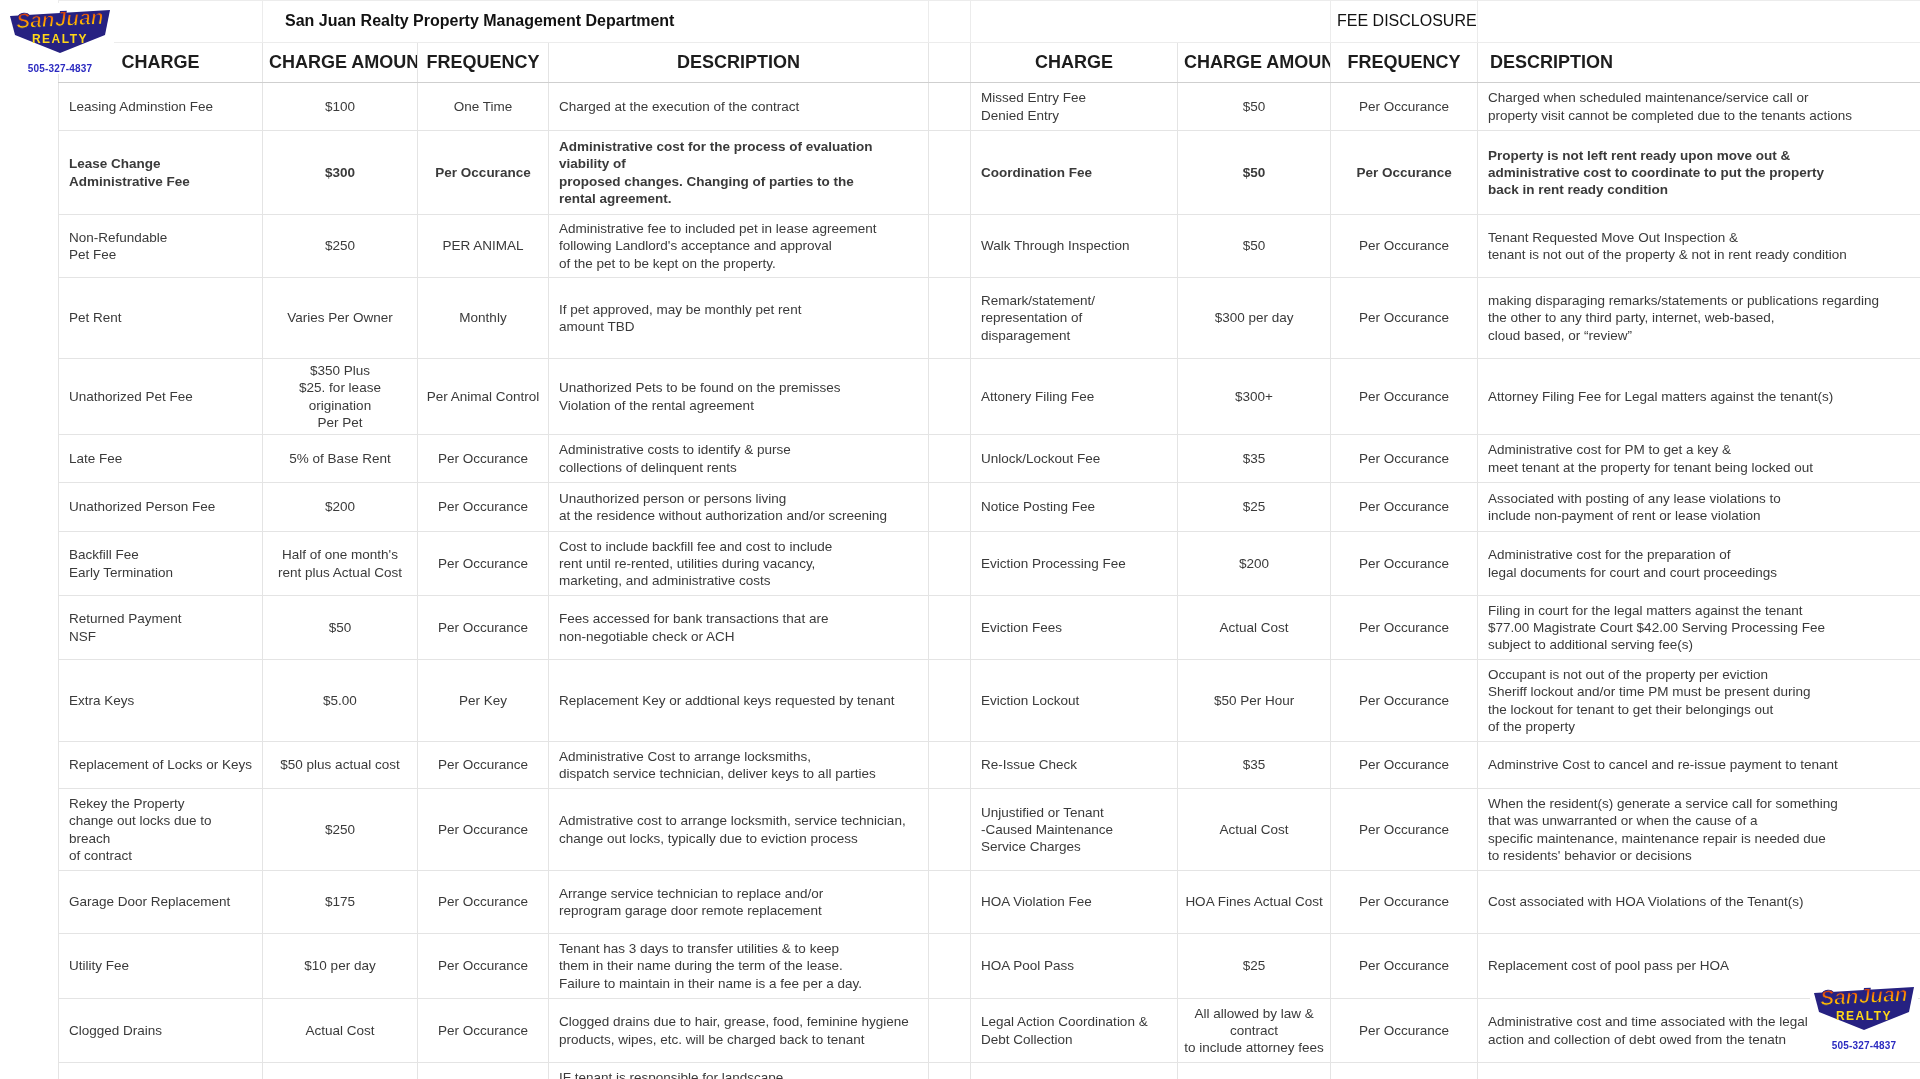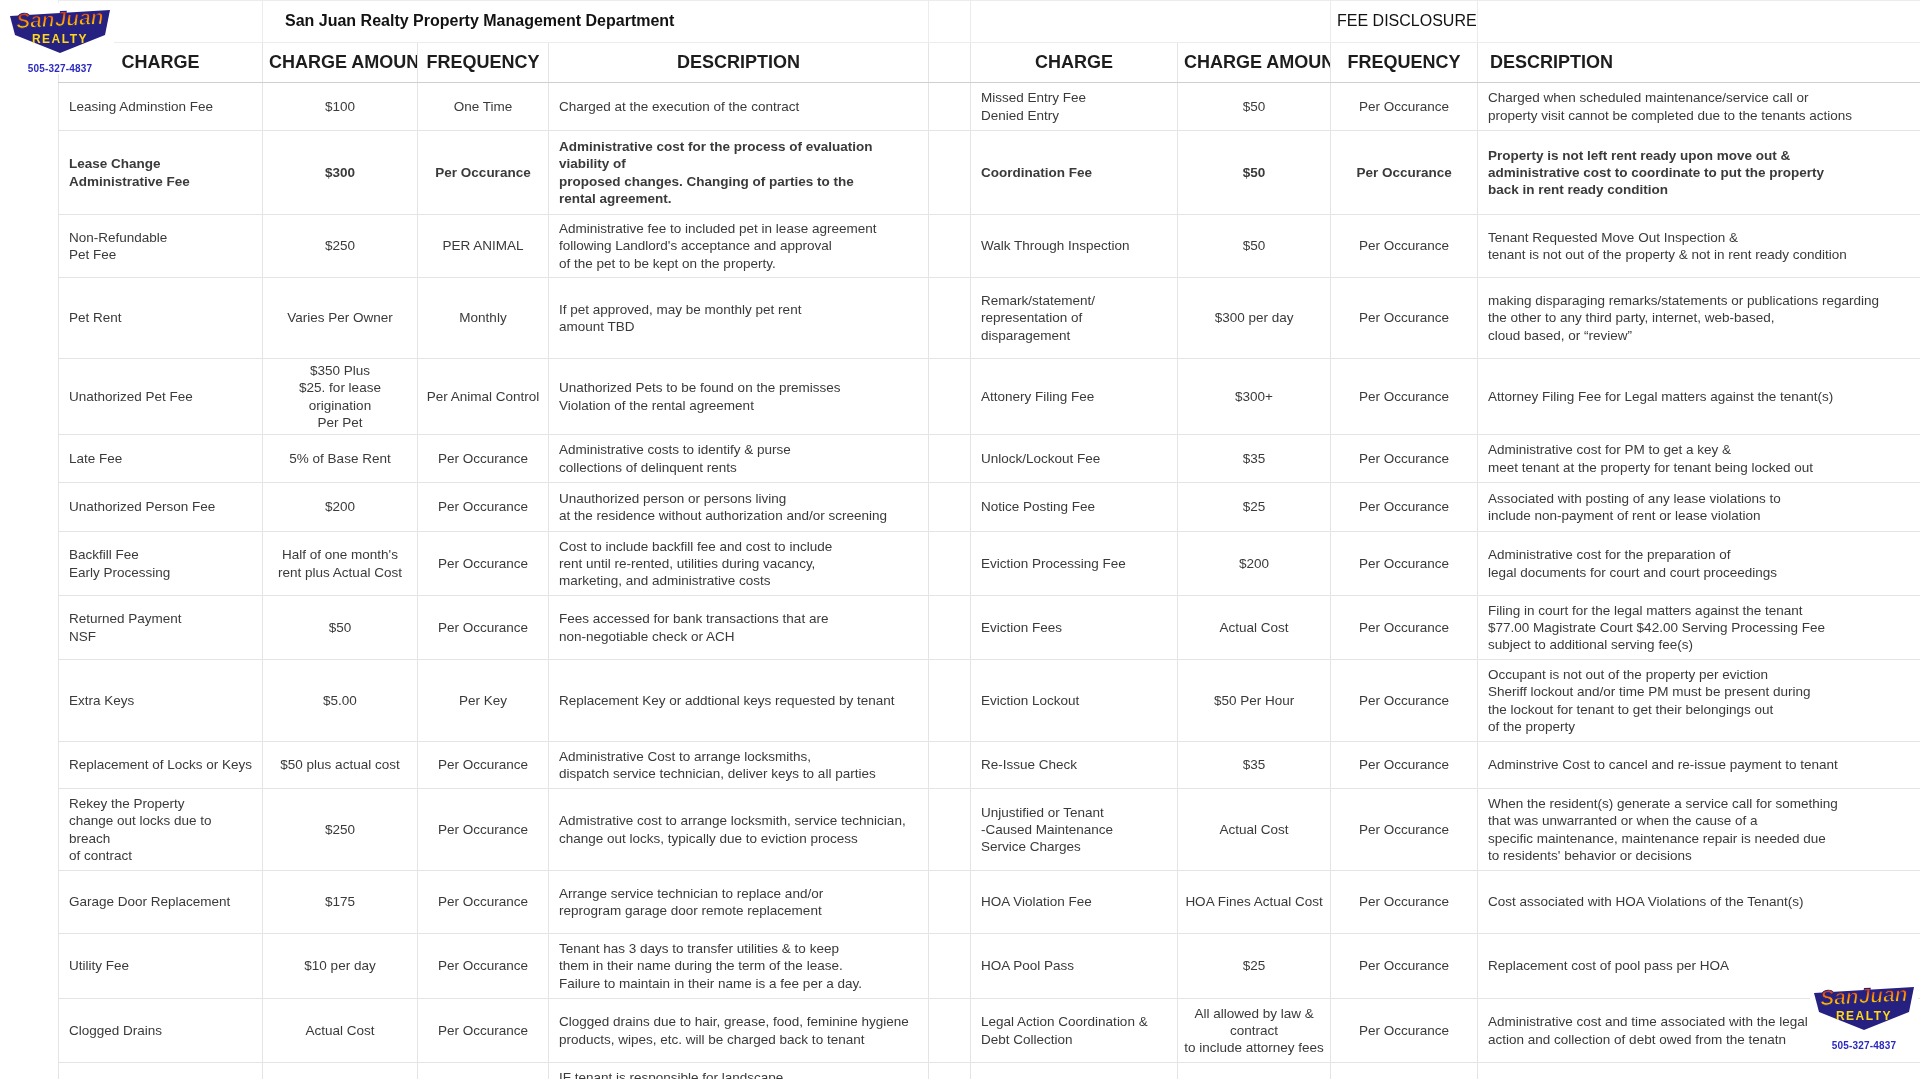--- a/index.html
+++ b/index.html
@@ -175,21 +175,21 @@
 at the residence without authorization and/or screening</td>
         <td class="c-spacer"></td>
         <td class="c-charge">Notice Posting Fee</td>
         <td class="c-center">$25</td>
         <td class="c-center">Per Occurance</td>
         <td class="c-desc">Associated with posting of any lease violations to
 include non-payment of rent or lease violation</td>
       </tr>
       <tr style="height: 64px;">
         <td class="c-charge">Backfill Fee
-Early Processing</td>
+Early Termination</td>
         <td class="c-center">Half of one month's
 rent plus Actual Cost</td>
         <td class="c-center">Per Occurance</td>
         <td class="c-desc">Cost to include backfill fee and cost to include
 rent until re-rented, utilities during vacancy,
 marketing, and administrative costs</td>
         <td class="c-spacer"></td>
         <td class="c-charge">Eviction Processing Fee</td>
         <td class="c-center">$200</td>
         <td class="c-center">Per Occurance</td>

